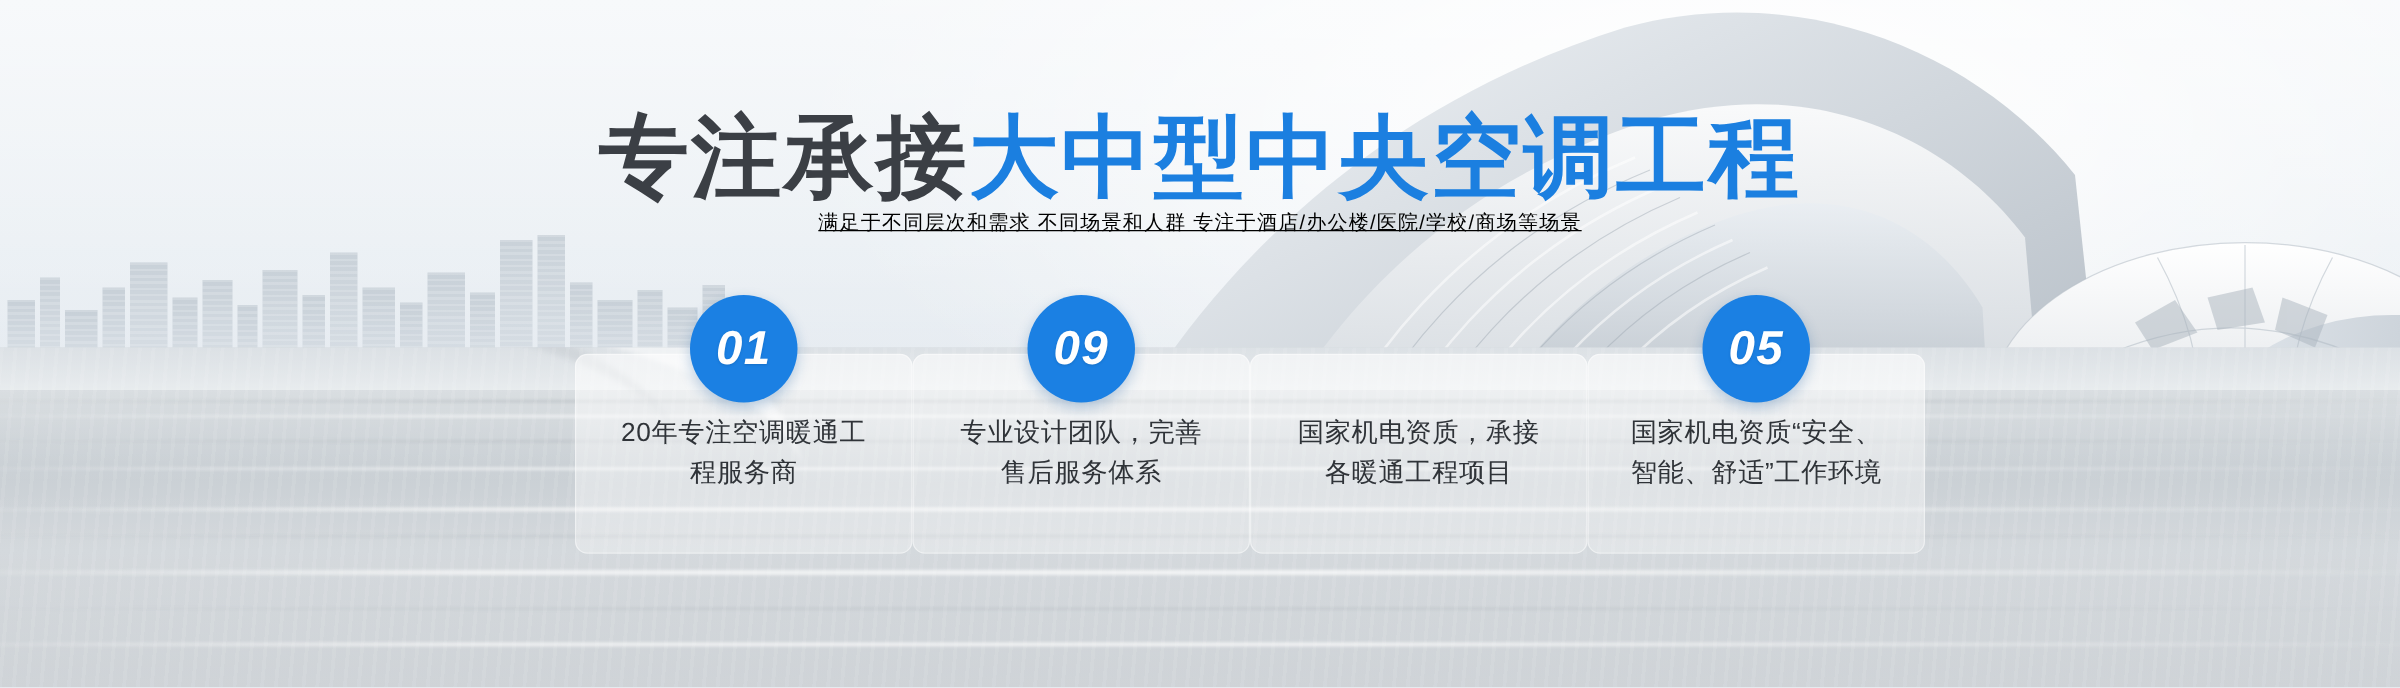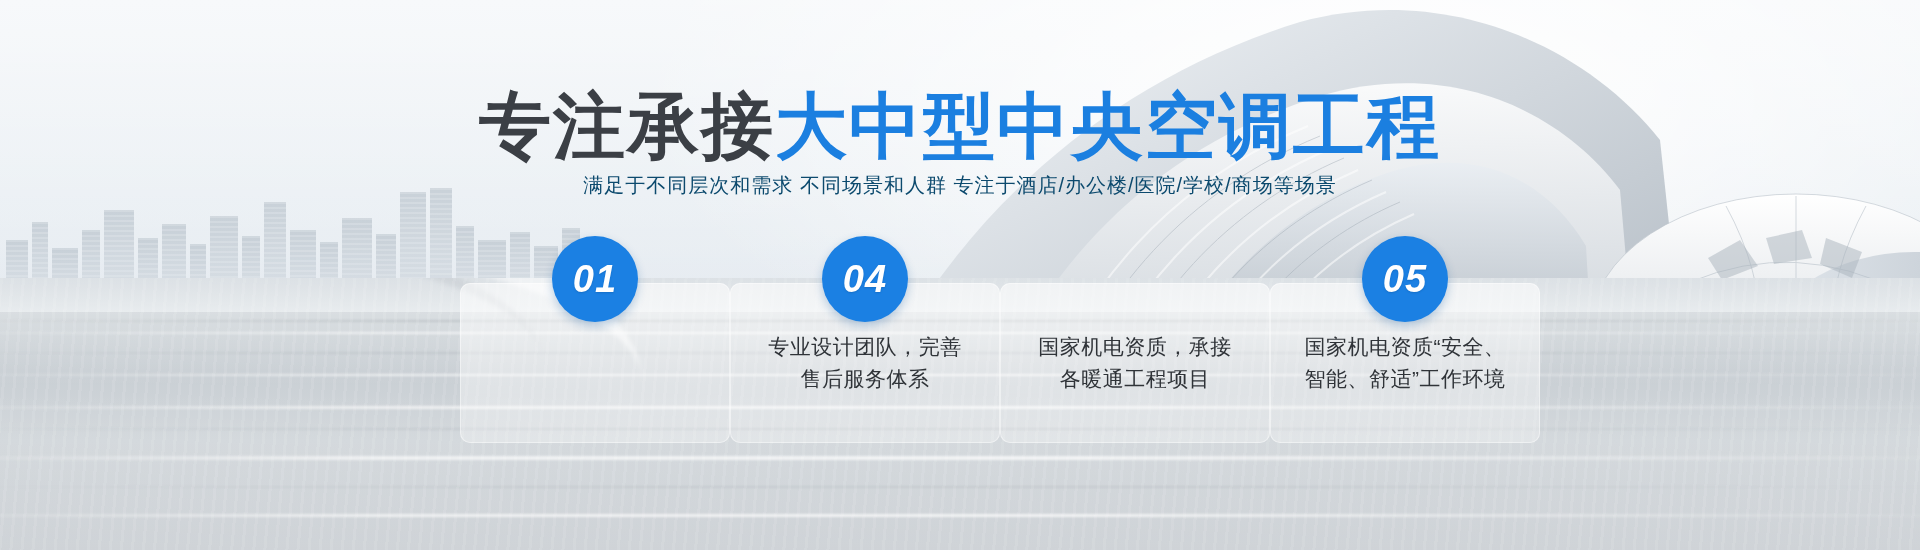--- a/index.html
+++ b/index.html
@@ -54,21 +54,21 @@
   .road-veil{position:absolute;inset:0;background:linear-gradient(180deg,rgba(255,255,255,.30),rgba(255,255,255,0) 40%,rgba(255,255,255,.16));}
 
   
   .headline{position:absolute;left:0;top:42px;width:100%;text-align:center;
     font-size:72px;font-weight:bold;letter-spacing:2px;line-height:1;
     white-space:nowrap;}
   .headline .dark{color:#3b3f45;}
   .headline .accent{color:#1b7fe0;}
 
   .subtitle{position:absolute;left:0;top:152px;width:100%;text-align:center;
-    font-size:20px;color:#0c4a6e;letter-spacing:1px;white-space:nowrap;}
+    font-size:16px;color:#000000;letter-spacing:1px;white-space:nowrap;text-decoration:underline;}
 
   
   .cards{position:absolute;left:0;top:283px;width:100%;
     display:flex;justify-content:center;margin-left:40px;}
   .card{position:relative;width:270px;height:160px;border-radius:10px;
     background:linear-gradient(180deg,rgba(255,255,255,.58),rgba(255,255,255,.30));
     box-shadow:inset 0 0 0 1px rgba(255,255,255,.45);
     display:flex;align-items:center;justify-content:center;}
   .card-text{width:208px;text-align:center;font-size:21px;line-height:1.52;
     color:#2f3338;letter-spacing:.5px;}
@@ -200,25 +200,26 @@
   </h1>
 
   <p class="subtitle">满足于不同层次和需求  不同场景和人群  专注于酒店/办公楼/医院/学校/商场等场景</p>
 
   <div class="cards">
 
     <div class="card">
       <div class="badge">
         <span>01</span>
       </div>
+      <div class="card-text">20年专注空调暖通工程服务商</div>
     </div>
 
     <div class="card">
       <div class="badge">
-        <span>04</span>
+        <span>09</span>
       </div>
       <div class="card-text">专业设计团队，完善售后服务体系</div>
     </div>
 
     <div class="card">
       <div class="card-text">国家机电资质，承接各暖通工程项目</div>
     </div>
 
     <div class="card">
       <div class="badge">

